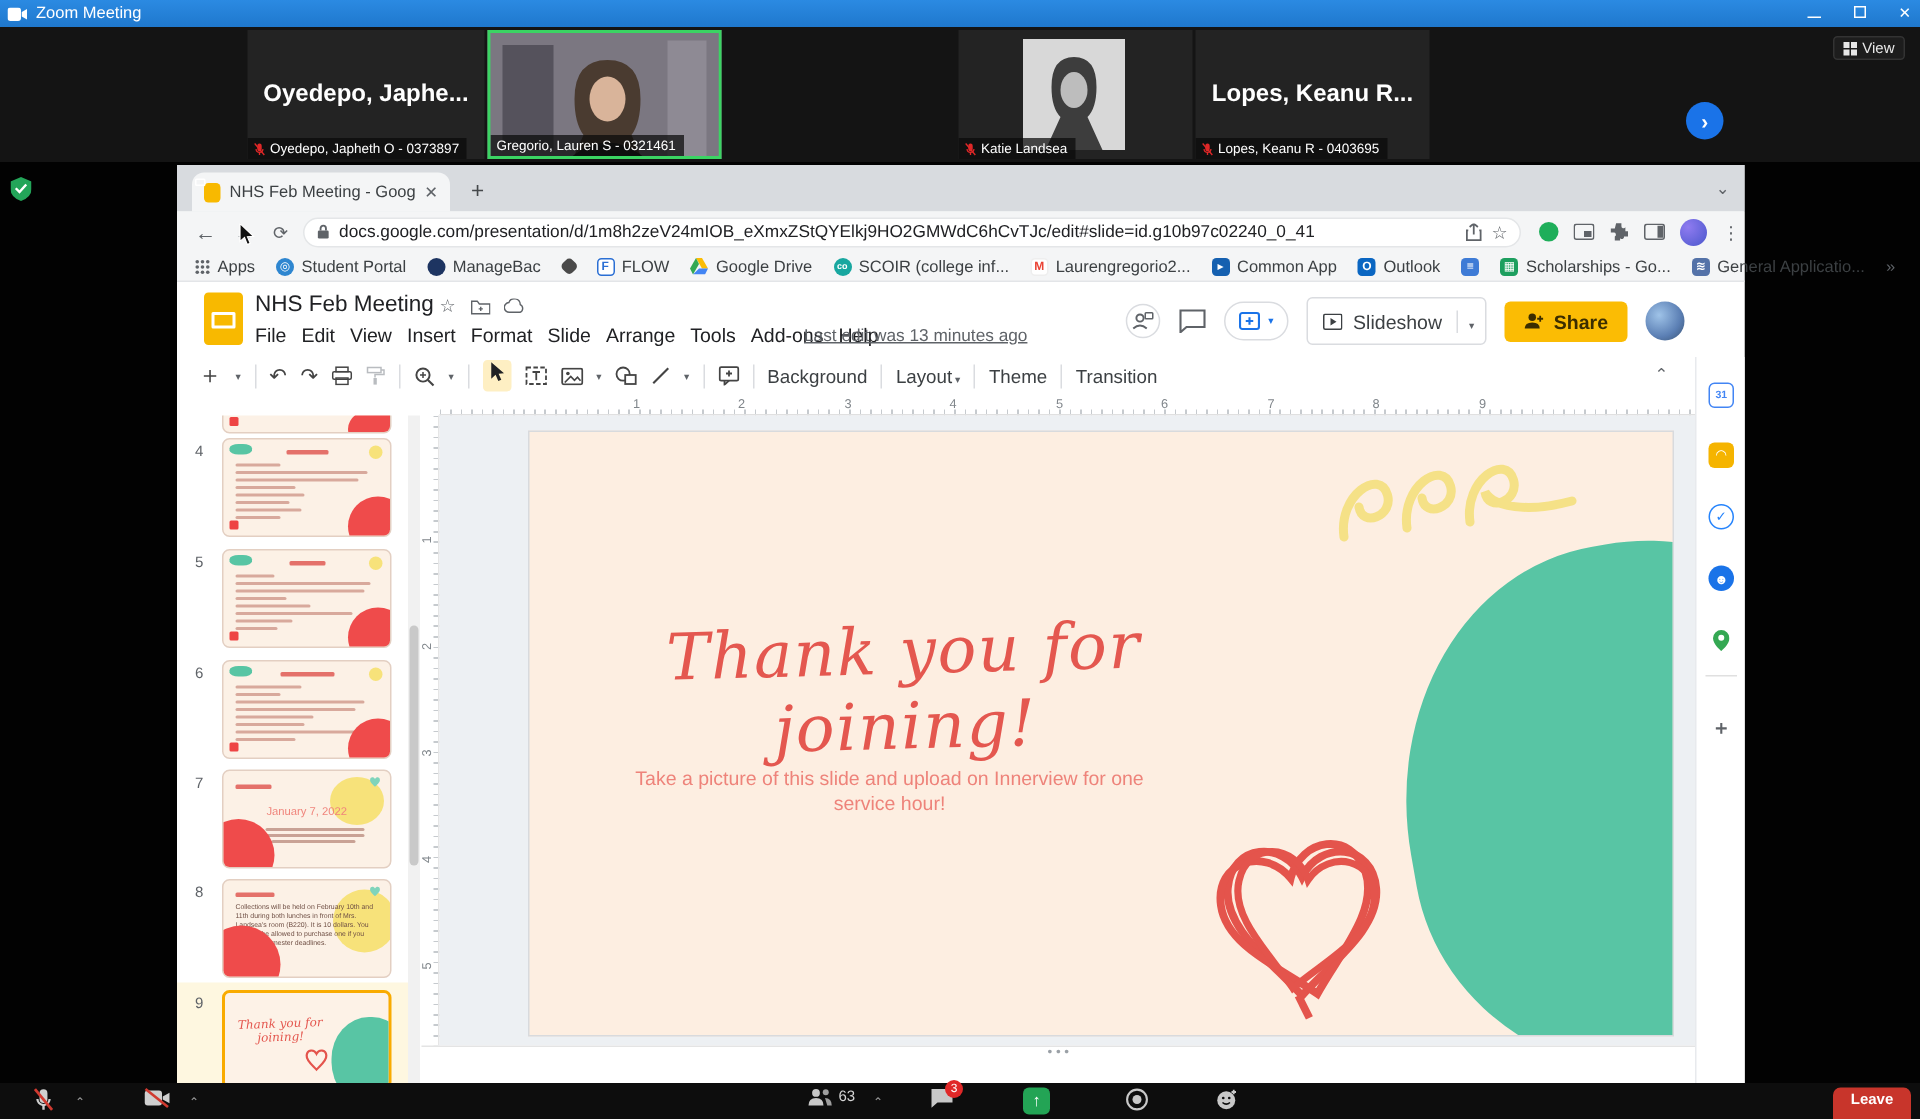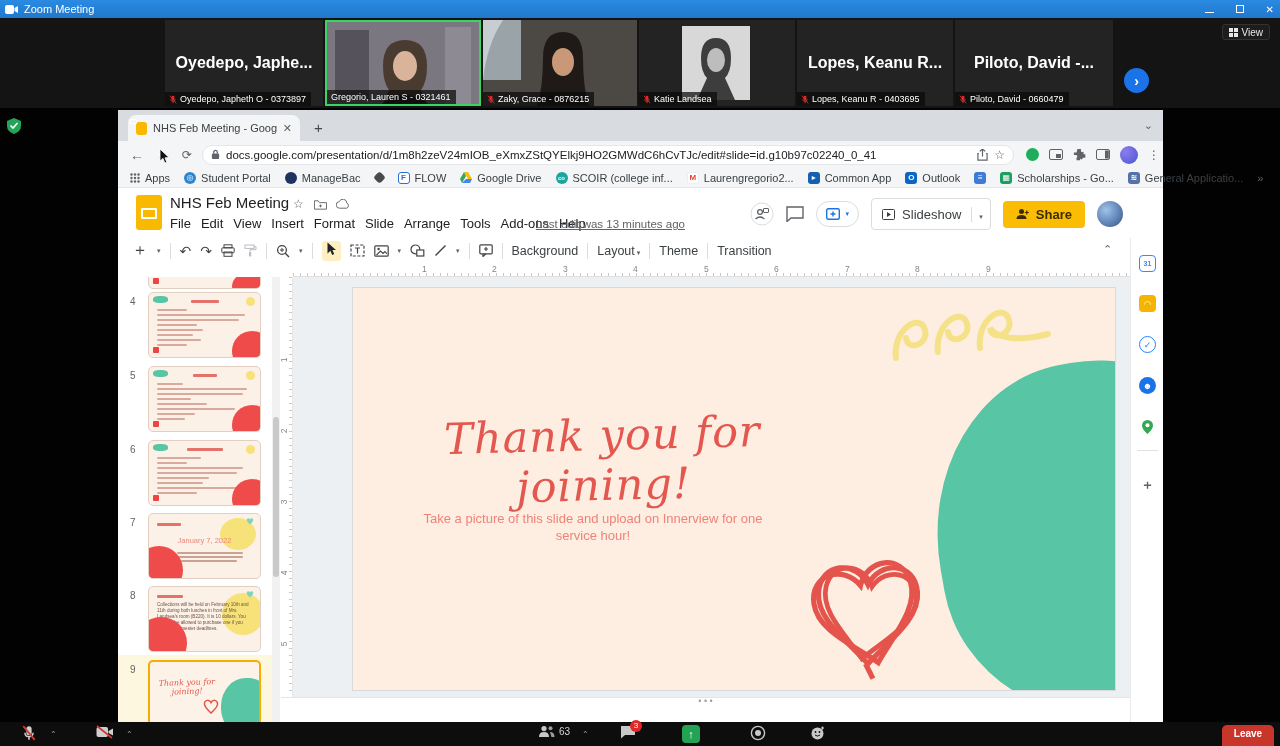--- a/index.html
+++ b/index.html
@@ -174,36 +174,20 @@
           <rect x="8" y="8" width="34" height="70" fill="#55525c"></rect>
           <rect x="118" y="5" width="26" height="81" fill="#8e8a94"></rect>
           <path d="M78 18 q-22 0 -22 26 q0 16 6 24 l-8 18 h48 l-8 -18 q6 -8 6 -24 q0 -26 -22 -26" fill="#4a3b30"></path>
           <ellipse cx="78" cy="44" rx="12" ry="15" fill="#d9b49a"></ellipse>
           <path d="M50 86 q28 -26 56 0 z" fill="#191919"></path>
         </svg>
       <div class="plabel">
         <span>Gregorio, Lauren S - 0321461</span>
       </div>
     </div>
-    <div class="tile" style="left:483px;width:154px;background:#4c4843;">
-      <svg width="154" height="86" viewBox="0 0 154 86" preserveAspectRatio="none">
-          <rect width="154" height="86" fill="#4c4843"></rect>
-          <rect x="0" y="0" width="38" height="60" fill="#c7cdd0"></rect>
-          <path d="M0 60 L38 60 L38 0 L20 0 Q4 24 0 60" fill="#9aa4a8"></path>
-          <path d="M80 12 q-20 0 -20 26 q0 30 -6 48 h52 q-6 -18 -6 -48 q0 -26 -20 -26" fill="#1f1a17"></path>
-          <ellipse cx="80" cy="42" rx="11" ry="14" fill="#c89878"></ellipse>
-        </svg>
-      <div class="plabel">
-        <svg width="8" height="9" viewBox="0 0 12 14">
-            <path fill="#e02828" d="M6 1a2.3 2.3 0 0 1 2.3 2.3v3.4a2.3 2.3 0 0 1-4.6 0V3.3A2.3 2.3 0 0 1 6 1zM1.8 6.7h1.3a2.9 2.9 0 0 0 5.8 0h1.3A4.2 4.2 0 0 1 6.7 10.8V13H5.3v-2.2A4.2 4.2 0 0 1 1.8 6.7z"></path>
-            <path stroke="#e02828" stroke-width="1.4" d="M1 1 L11 13"></path>
-          </svg>
-        <span>Zaky, Grace - 0876215</span>
-      </div>
-    </div>
     <div class="tile" style="left:639px;width:156px;">
       <svg style="position:absolute;left:43px;top:6px" width="68" height="74" viewBox="0 0 68 74">
           <rect width="68" height="74" fill="#d8d8d8"></rect>
           <path d="M34 12 q-15 0 -15 20 q0 14 6 20 l-10 22 h38 l-10 -22 q6 -6 6 -20 q0 -20 -15 -20" fill="#3d3d3d"></path>
           <ellipse cx="34" cy="34" rx="9" ry="12" fill="#bdbdbd"></ellipse>
         </svg>
       <div class="plabel">
         <svg width="8" height="9" viewBox="0 0 12 14">
             <path fill="#e02828" d="M6 1a2.3 2.3 0 0 1 2.3 2.3v3.4a2.3 2.3 0 0 1-4.6 0V3.3A2.3 2.3 0 0 1 6 1zM1.8 6.7h1.3a2.9 2.9 0 0 0 5.8 0h1.3A4.2 4.2 0 0 1 6.7 10.8V13H5.3v-2.2A4.2 4.2 0 0 1 1.8 6.7z"></path>
             <path stroke="#e02828" stroke-width="1.4" d="M1 1 L11 13"></path>
@@ -212,30 +196,20 @@
       </div>
     </div>
     <div class="tile" style="left:797px;width:156px;">
       <div class="bigname">Lopes,  Keanu R...</div>
       <div class="plabel">
         <svg width="8" height="9" viewBox="0 0 12 14">
             <path fill="#e02828" d="M6 1a2.3 2.3 0 0 1 2.3 2.3v3.4a2.3 2.3 0 0 1-4.6 0V3.3A2.3 2.3 0 0 1 6 1zM1.8 6.7h1.3a2.9 2.9 0 0 0 5.8 0h1.3A4.2 4.2 0 0 1 6.7 10.8V13H5.3v-2.2A4.2 4.2 0 0 1 1.8 6.7z"></path>
             <path stroke="#e02828" stroke-width="1.4" d="M1 1 L11 13"></path>
           </svg>
         <span>Lopes, Keanu R - 0403695</span>
-      </div>
-    </div>
-    <div class="tile" style="left:955px;width:158px;">
-      <div class="bigname">Piloto,  David  -...</div>
-      <div class="plabel">
-        <svg width="8" height="9" viewBox="0 0 12 14">
-            <path fill="#e02828" d="M6 1a2.3 2.3 0 0 1 2.3 2.3v3.4a2.3 2.3 0 0 1-4.6 0V3.3A2.3 2.3 0 0 1 6 1zM1.8 6.7h1.3a2.9 2.9 0 0 0 5.8 0h1.3A4.2 4.2 0 0 1 6.7 10.8V13H5.3v-2.2A4.2 4.2 0 0 1 1.8 6.7z"></path>
-            <path stroke="#e02828" stroke-width="1.4" d="M1 1 L11 13"></path>
-          </svg>
-        <span>Piloto, David - 0660479</span>
       </div>
     </div>
     <button class="next-btn">›</button>
     <div class="view-btn">
       <span class="grid4">
           <i></i>
           <i></i>
           <i></i>
           <i></i>
         </span>

